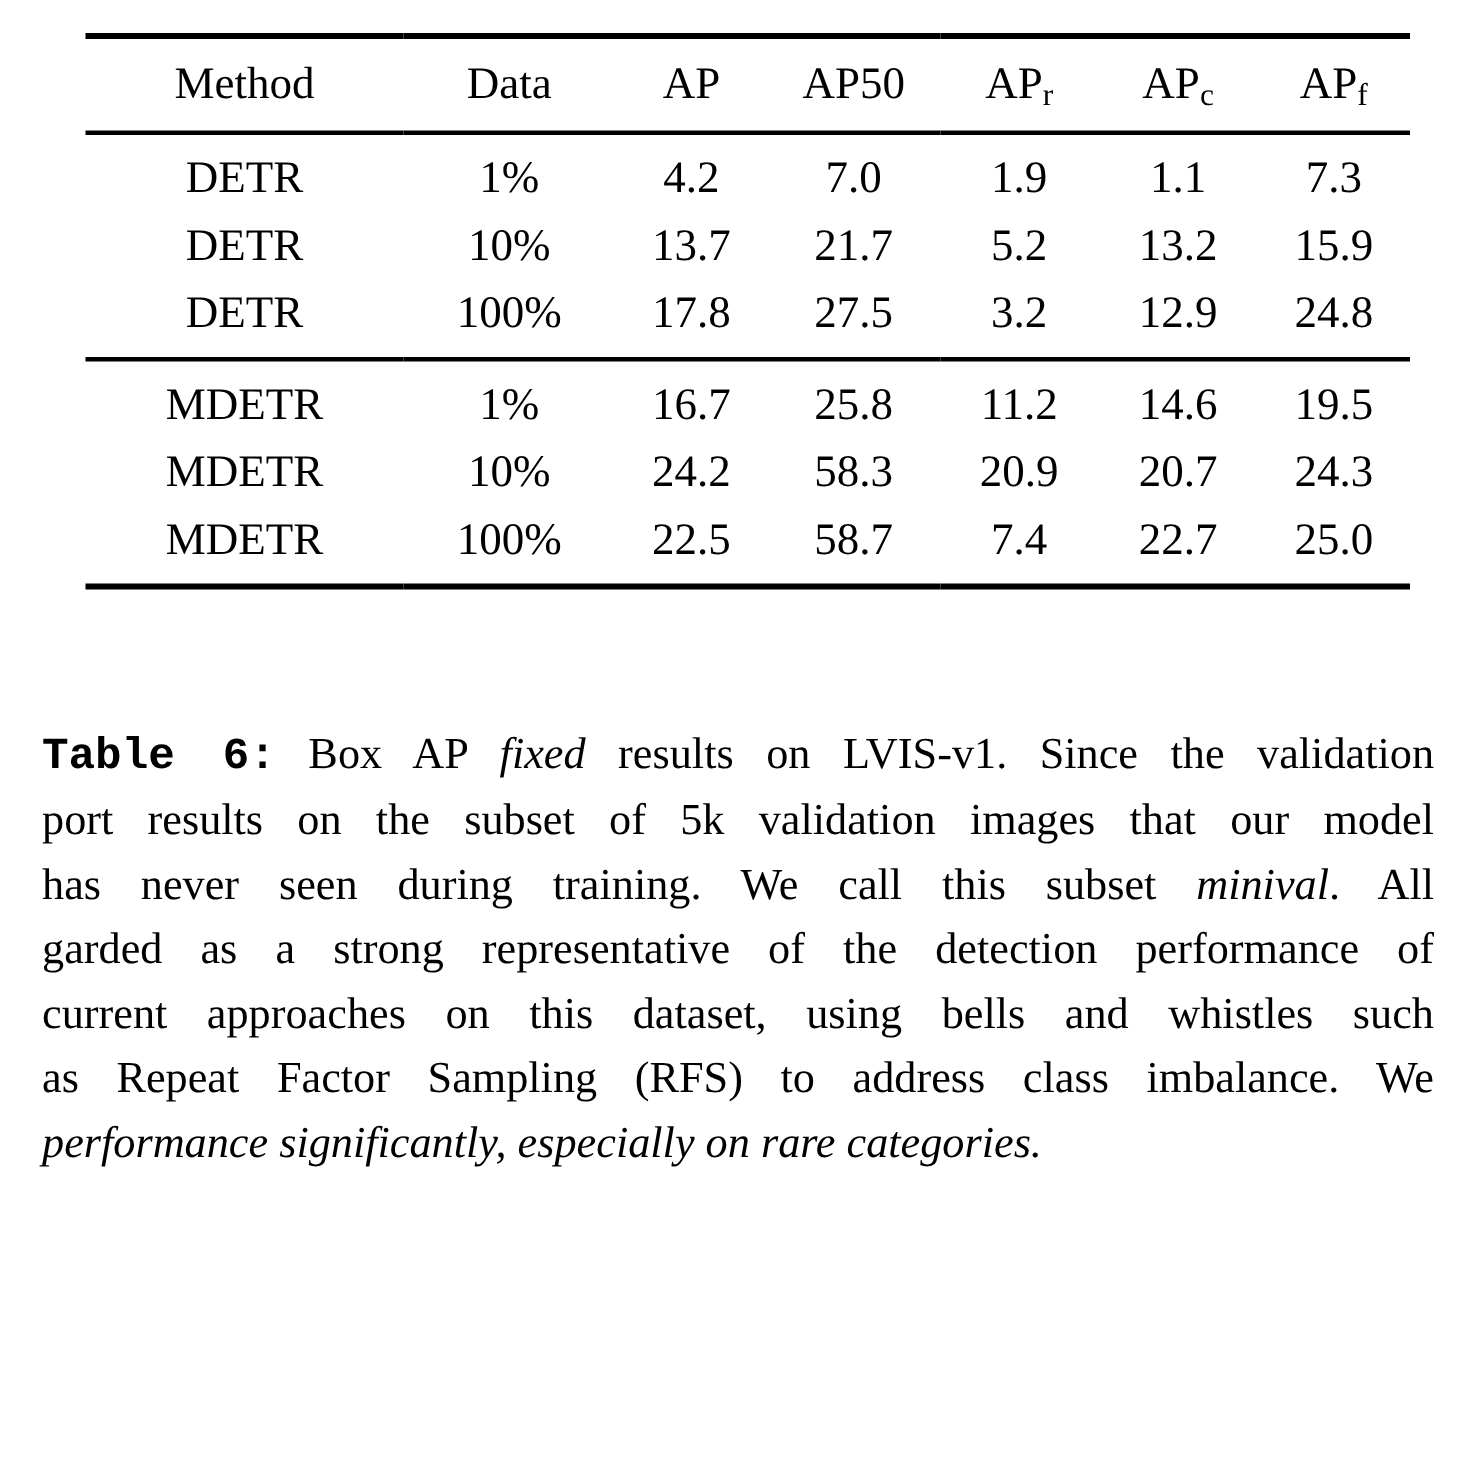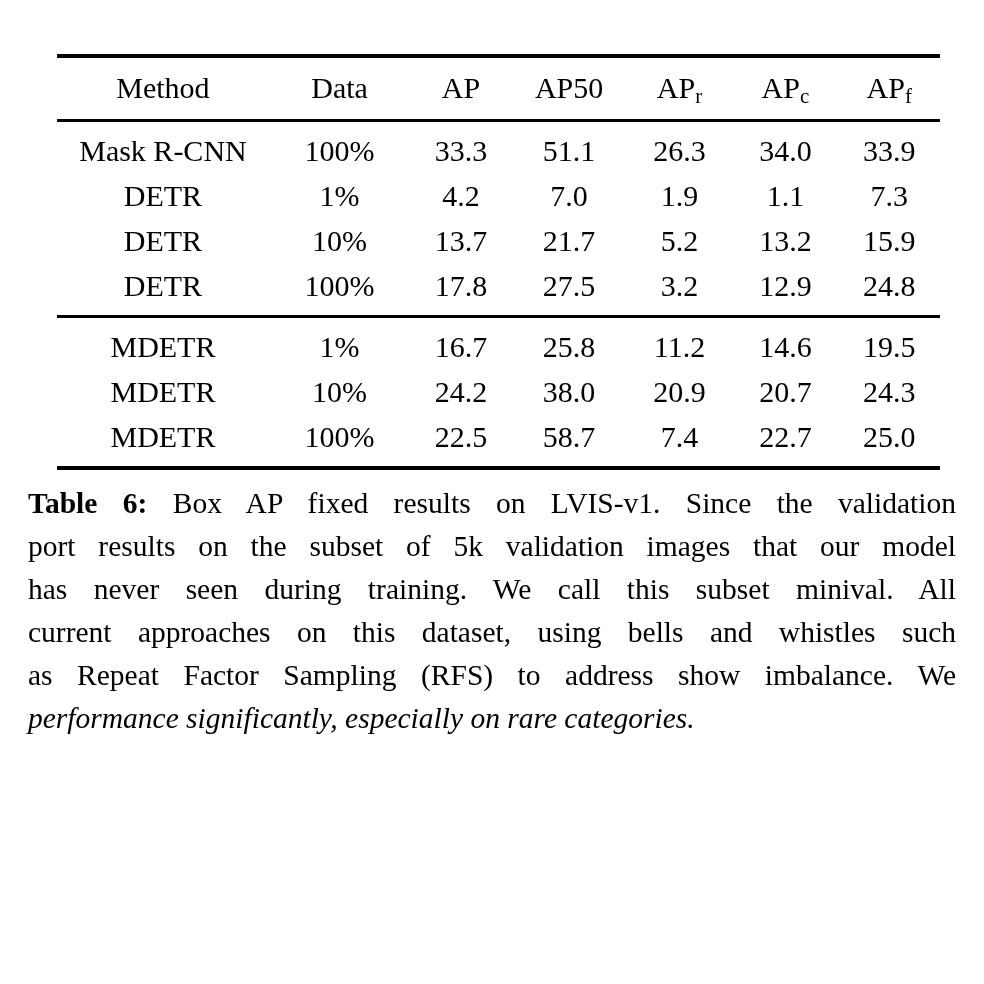--- a/index.html
+++ b/index.html
@@ -13,21 +13,20 @@
     position: relative;
     font-family: "Liberation Serif", serif;
     color: #000000;
     overflow: hidden;
   }
   .table-wrap {
     position: absolute;
     left: 57px;
     top: 22px;
     width: 883px;
-    margin-top: 32px;
   }
   table {
     width: 100%;
     border-collapse: collapse;
     table-layout: fixed;
     border-top: 4.5px solid #000;
     border-bottom: 4.5px solid #000;
     font-size: 30px;
   }
   col.c-method { width: 24%; }
@@ -67,22 +66,22 @@
   }
   .cap-line {
     text-align: justify;
     text-align-last: justify;
     white-space: nowrap;
   }
   .cap-line.last {
     text-align-last: left;
     font-style: italic;
   }
-  .b { font-weight: bold; }
-  .i { }
+  .b { font-weight: bold; font-family: Liberation Mono, monospace; }
+  .i { font-style: italic; }
 </style>
 </head>
 <body>
 
 <div class="table-wrap">
   <table>
     <colgroup>
       <col class="c-method">
         <col class="c-data">
         <col class="c-ap">
@@ -96,29 +95,20 @@
         <th><span>Method</span><sub class="hsub"></sub></th>
         <th><span>Data</span><sub class="hsub"></sub></th>
         <th><span>AP</span><sub class="hsub"></sub></th>
         <th><span>AP50</span><sub class="hsub"></sub></th>
         <th><span>AP</span><sub class="hsub">r</sub></th>
         <th><span>AP</span><sub class="hsub">c</sub></th>
         <th><span>AP</span><sub class="hsub">f</sub></th>
       </tr>
     </thead>
     <tbody data-group="0">
-        <tr>
-          <td>Mask R-CNN</td>
-          <td>100%</td>
-          <td>33.3</td>
-          <td>51.1</td>
-          <td>26.3</td>
-          <td>34.0</td>
-          <td>33.9</td>
-        </tr>
         <tr>
           <td>DETR</td>
           <td>1%</td>
           <td>4.2</td>
           <td>7.0</td>
           <td>1.9</td>
           <td>1.1</td>
           <td>7.3</td>
         </tr>
         <tr>
@@ -147,21 +137,21 @@
           <td>16.7</td>
           <td>25.8</td>
           <td>11.2</td>
           <td>14.6</td>
           <td>19.5</td>
         </tr>
         <tr>
           <td>MDETR</td>
           <td>10%</td>
           <td>24.2</td>
-          <td>38.0</td>
+          <td>58.3</td>
           <td>20.9</td>
           <td>20.7</td>
           <td>24.3</td>
         </tr>
         <tr>
           <td>MDETR</td>
           <td>100%</td>
           <td>22.5</td>
           <td>58.7</td>
           <td>7.4</td>
@@ -169,16 +159,17 @@
           <td>25.0</td>
         </tr>
       </tbody>
   </table>
 </div>
 
 <div class="caption">
     <div class="cap-line"><span class="b">Table 6:</span><span> Box AP </span><span class="i">fixed</span><span> results on LVIS-v1. Since the validation</span></div>
     <div class="cap-line"><span>port results on the subset of 5k validation images that our model</span></div>
     <div class="cap-line"><span>has never seen during training. We call this subset </span><span class="i">minival</span><span>. All</span></div>
+    <div class="cap-line"><span>garded as a strong representative of the detection performance of</span></div>
     <div class="cap-line"><span>current approaches on this dataset, using bells and whistles such</span></div>
-    <div class="cap-line"><span>as Repeat Factor Sampling (RFS) to address show imbalance. We</span></div>
+    <div class="cap-line"><span>as Repeat Factor Sampling (RFS) to address class imbalance. We</span></div>
     <div class="cap-line last"><span>performance significantly, especially on rare categories.</span></div>
   </div>
 
 </body></html>

